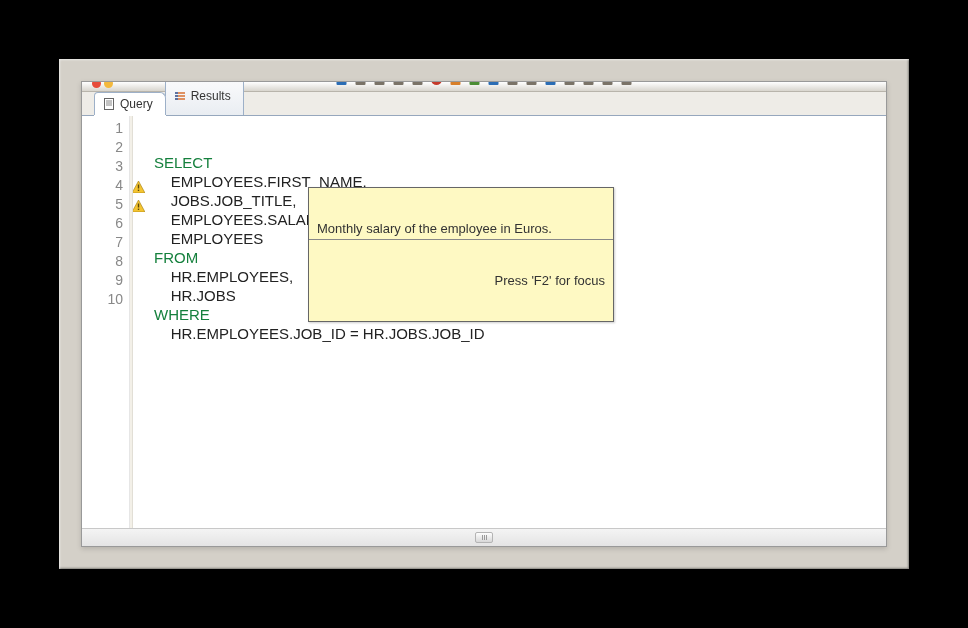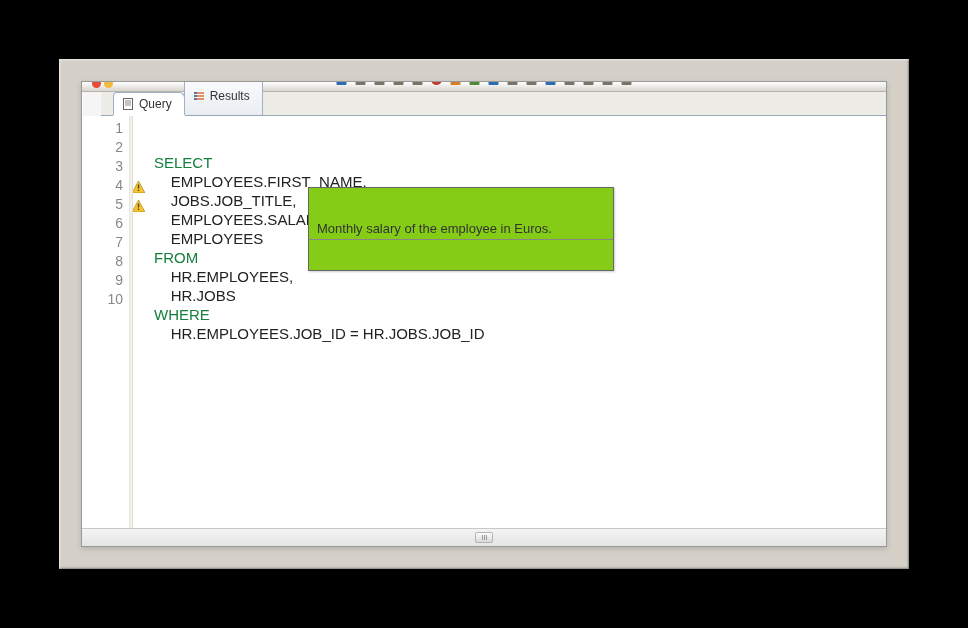--- a/index.html
+++ b/index.html
@@ -67,21 +67,20 @@
     .tb-i-gry  { background: #7a7368; height: 8px; width: 10px; border-radius: 1px; }
 
     .tab-strip {
       height: 24px;
       background: #eeece7;
       border-bottom: 1px solid #96a7bd;
       display: flex;
       align-items: flex-end;
       padding-left: 12px;
       gap: 0;
-      margin-left: 19px;
     }
     .tab {
       height: 40px;
       padding: 0 12px 0 8px;
       display: flex;
       align-items: center;
       gap: 5px;
       border: 1px solid #9db0c8;
       border-bottom: none;
       border-radius: 4px 6px 0 0;
@@ -152,21 +151,21 @@
     .code-line {
       height: 19px;
       line-height: 19px;
     }
     .kw { color: #15803d; }
     .tooltip-box {
       position: absolute;
       left: 178px;
       top: 71px;
       border: 1px solid #666;
-      background: #84cc16;
+      background: #fef9c3;
       font-family: Tahoma, sans-serif;
       font-size: 13px;
       color: #333;
       box-shadow: 1px 1px 2px rgba(0,0,0,0.2);
       width: 306px;
     }
     .tooltip-row1 { padding: 3px 8px; border-bottom: 1px solid #888; }
     .tooltip-row2 { padding: 3px 8px; text-align: right; }
     .hscroll {
       height: 18px;
@@ -261,20 +260,21 @@
           <div class="gutter-row">6</div>
           <div class="gutter-row">7</div>
           <div class="gutter-row">8</div>
           <div class="gutter-row">9</div>
           <div class="gutter-row">10</div>
         </div>
       <div class="gutter-bar"></div>
       <div class="code" id="code-body">
         <div class="code-line"><span class="kw">SELECT</span></div><div class="code-line">    EMPLOYEES.FIRST_NAME,</div><div class="code-line">    JOBS.JOB_TITLE,</div><div class="code-line">    EMPLOYEES.SALARY,</div><div class="code-line">    EMPLOYEES</div><div class="code-line"><span class="kw">FROM</span></div><div class="code-line">    HR.EMPLOYEES,</div><div class="code-line">    HR.JOBS</div><div class="code-line"><span class="kw">WHERE</span></div><div class="code-line">    HR.EMPLOYEES.JOB_ID = HR.JOBS.JOB_ID</div><div class="tooltip-box">
           <div class="tooltip-row1">Monthly salary of the employee in Euros.</div>
+          <div class="tooltip-row2">Press 'F2' for focus</div>
         </div>
       </div>
     </div>
 
     <div class="hscroll">
       <div class="hscroll-thumb">
         <span></span>
           <span></span>
           <span></span>
       </div>

